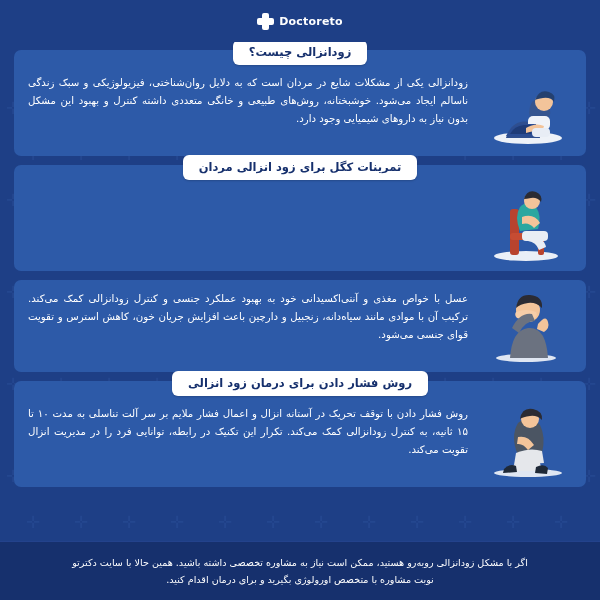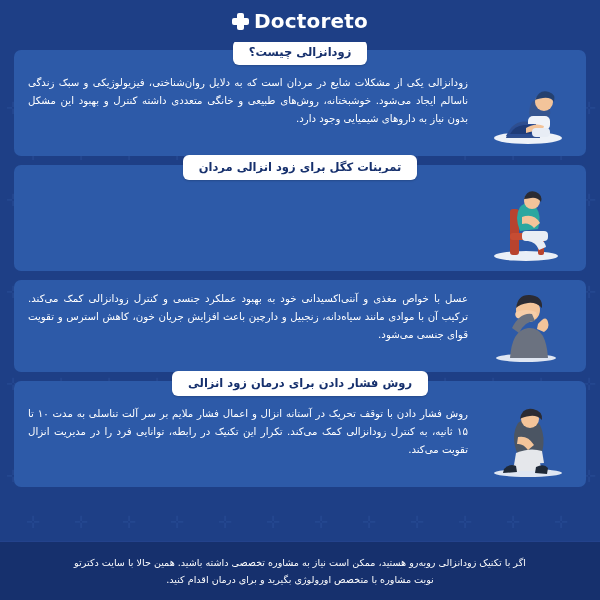--- a/index.html
+++ b/index.html
@@ -52,21 +52,21 @@
     position:absolute;left:5px;top:0;width:7px;height:17px;
     background:#ffffff;border-radius:2px;
   }
   .logo-mark:after{
     content:"";
     position:absolute;left:0;top:5px;width:17px;height:7px;
     background:#ffffff;border-radius:2px;
   }
   .logo-text{
     color:#ffffff;
-    font-size:20px;
+    font-size:11px;
     font-weight:700;
     letter-spacing:.2px;
     font-family:"DejaVu Sans", sans-serif;
   }
   
   .content{
     position:relative;
     z-index:2;
     padding:8px 14px 0 14px;
   }
@@ -407,16 +407,16 @@
             </svg>
           </div>
           <div class="body-text">روش فشار دادن با توقف تحریک در آستانه انزال و اعمال فشار ملایم بر سر آلت تناسلی به مدت ۱۰ تا ۱۵ ثانیه، به کنترل زودانزالی کمک می‌کند. تکرار این تکنیک در رابطه، توانایی فرد را در مدیریت انزال تقویت می‌کند.</div>
         </div>
       </div>
     </div>
 
   </div>
 
   <div class="footer">
-    <div class="footer-text">اگر با تکنیک زودانزالی روبه‌رو هستید، ممکن است نیاز به مشاوره تخصصی داشته باشید. همین حالا با سایت دکترتو نوبت مشاوره با متخصص اورولوژی بگیرید و برای درمان اقدام کنید.</div>
+    <div class="footer-text">اگر با مشکل زودانزالی روبه‌رو هستید، ممکن است نیاز به مشاوره تخصصی داشته باشید. همین حالا با سایت دکترتو نوبت مشاوره با متخصص اورولوژی بگیرید و برای درمان اقدام کنید.</div>
   </div>
 
 </div>
 
 </body></html>

